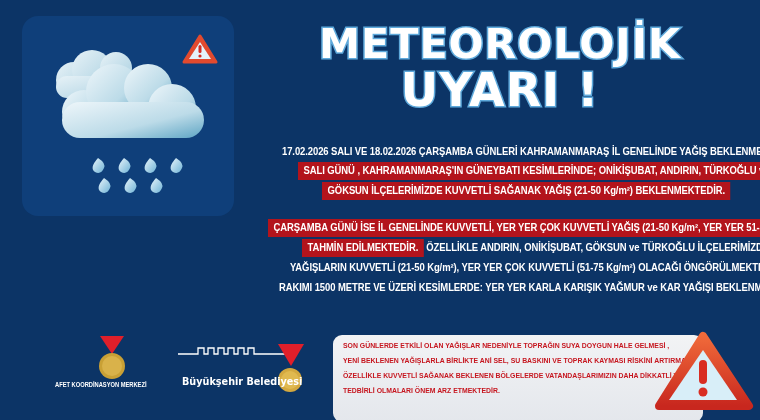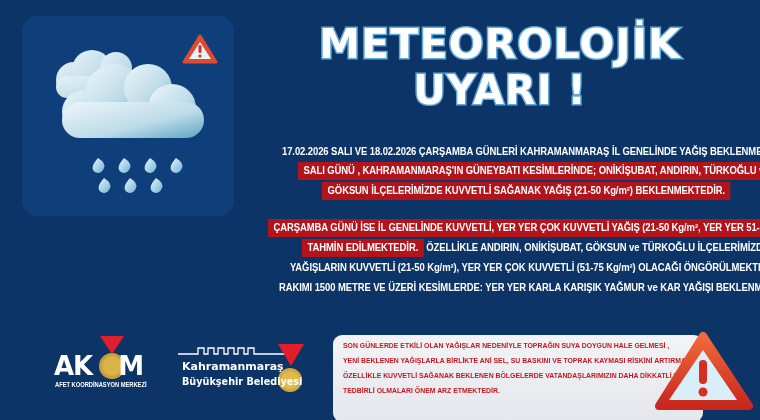--- a/index.html
+++ b/index.html
@@ -18,21 +18,21 @@
 
   .title {
     position: absolute; left: 250px; width: 500px; text-align: center;
     font-family: "DejaVu Sans", sans-serif; font-weight: 900;
     color: #ffffff;
     -webkit-text-stroke: 3px #5ea9db;
     paint-order: stroke fill;
     letter-spacing: 1px;
   }
   .title.l1 { top: 22px; font-size: 40px; line-height: 44px; transform: scaleX(1.03); }
-  .title.l2 { top: 66px; font-size: 40px; line-height: 48px; }
+  .title.l2 { top: 66px; font-size: 46px; line-height: 48px; }
 
   .line {
     position: absolute; white-space: nowrap;
     font-family: "Liberation Sans", sans-serif; font-weight: bold;
     font-size: 10.2px; line-height: 18px; height: 18px;
     color: #ffffff; letter-spacing: -0.1px;
     transform-origin: left center;
   }
   .red { background: #b3141c; padding: 0 6px; }
   .line .red { display: inline-block; }
@@ -163,26 +163,24 @@
   <rect x="44" y="30" width="8" height="24" rx="4" fill="#d92d22"></rect>
   <circle cx="48" cy="62" r="4.5" fill="#d92d22"></circle>
 </svg>
 
 <div class="akom">
   <svg width="104" height="46" viewBox="0 0 104 46" style="position:absolute;left:0;top:0;">
     <path d="M46 0 L70 0 L58 18 Z" fill="#e01f2a"></path>
     <circle cx="58" cy="30" r="13" fill="#c9a035"></circle>
     <circle cx="58" cy="30" r="10" fill="#d9b24a"></circle>
   </svg>
-  <div class="akom-text"><span>AK</span><span class="gap"></span><span>M</span></div>
   <div class="akom-sub">AFET KOORDİNASYON MERKEZİ</div>
 </div>
 
 <div class="kbb">
   <svg width="130" height="52" viewBox="0 0 130 52" style="position:absolute;left:0;top:0;">
     <path d="M2 10 H22 V4 H28 V10 H32 V4 H38 V10 H42 V4 H48 V10 H52 V4 H58 V10 H62 V4 H68 V10 H72 V4 H78 V10 H110" fill="none" stroke="#ffffff" stroke-width="1.3"></path>
     <path d="M102 0 L128 0 L115 22 Z" fill="#e01f2a"></path>
     <circle cx="114" cy="36" r="12" fill="#d3a83f"></circle>
     <circle cx="114" cy="36" r="9" fill="#e0b94f"></circle>
   </svg>
-  <div class="kbb-l1">Kahramanmaraş</div>
   <div class="kbb-l2">Büyükşehir Belediyesi</div>
 </div>
 
 </body></html>

